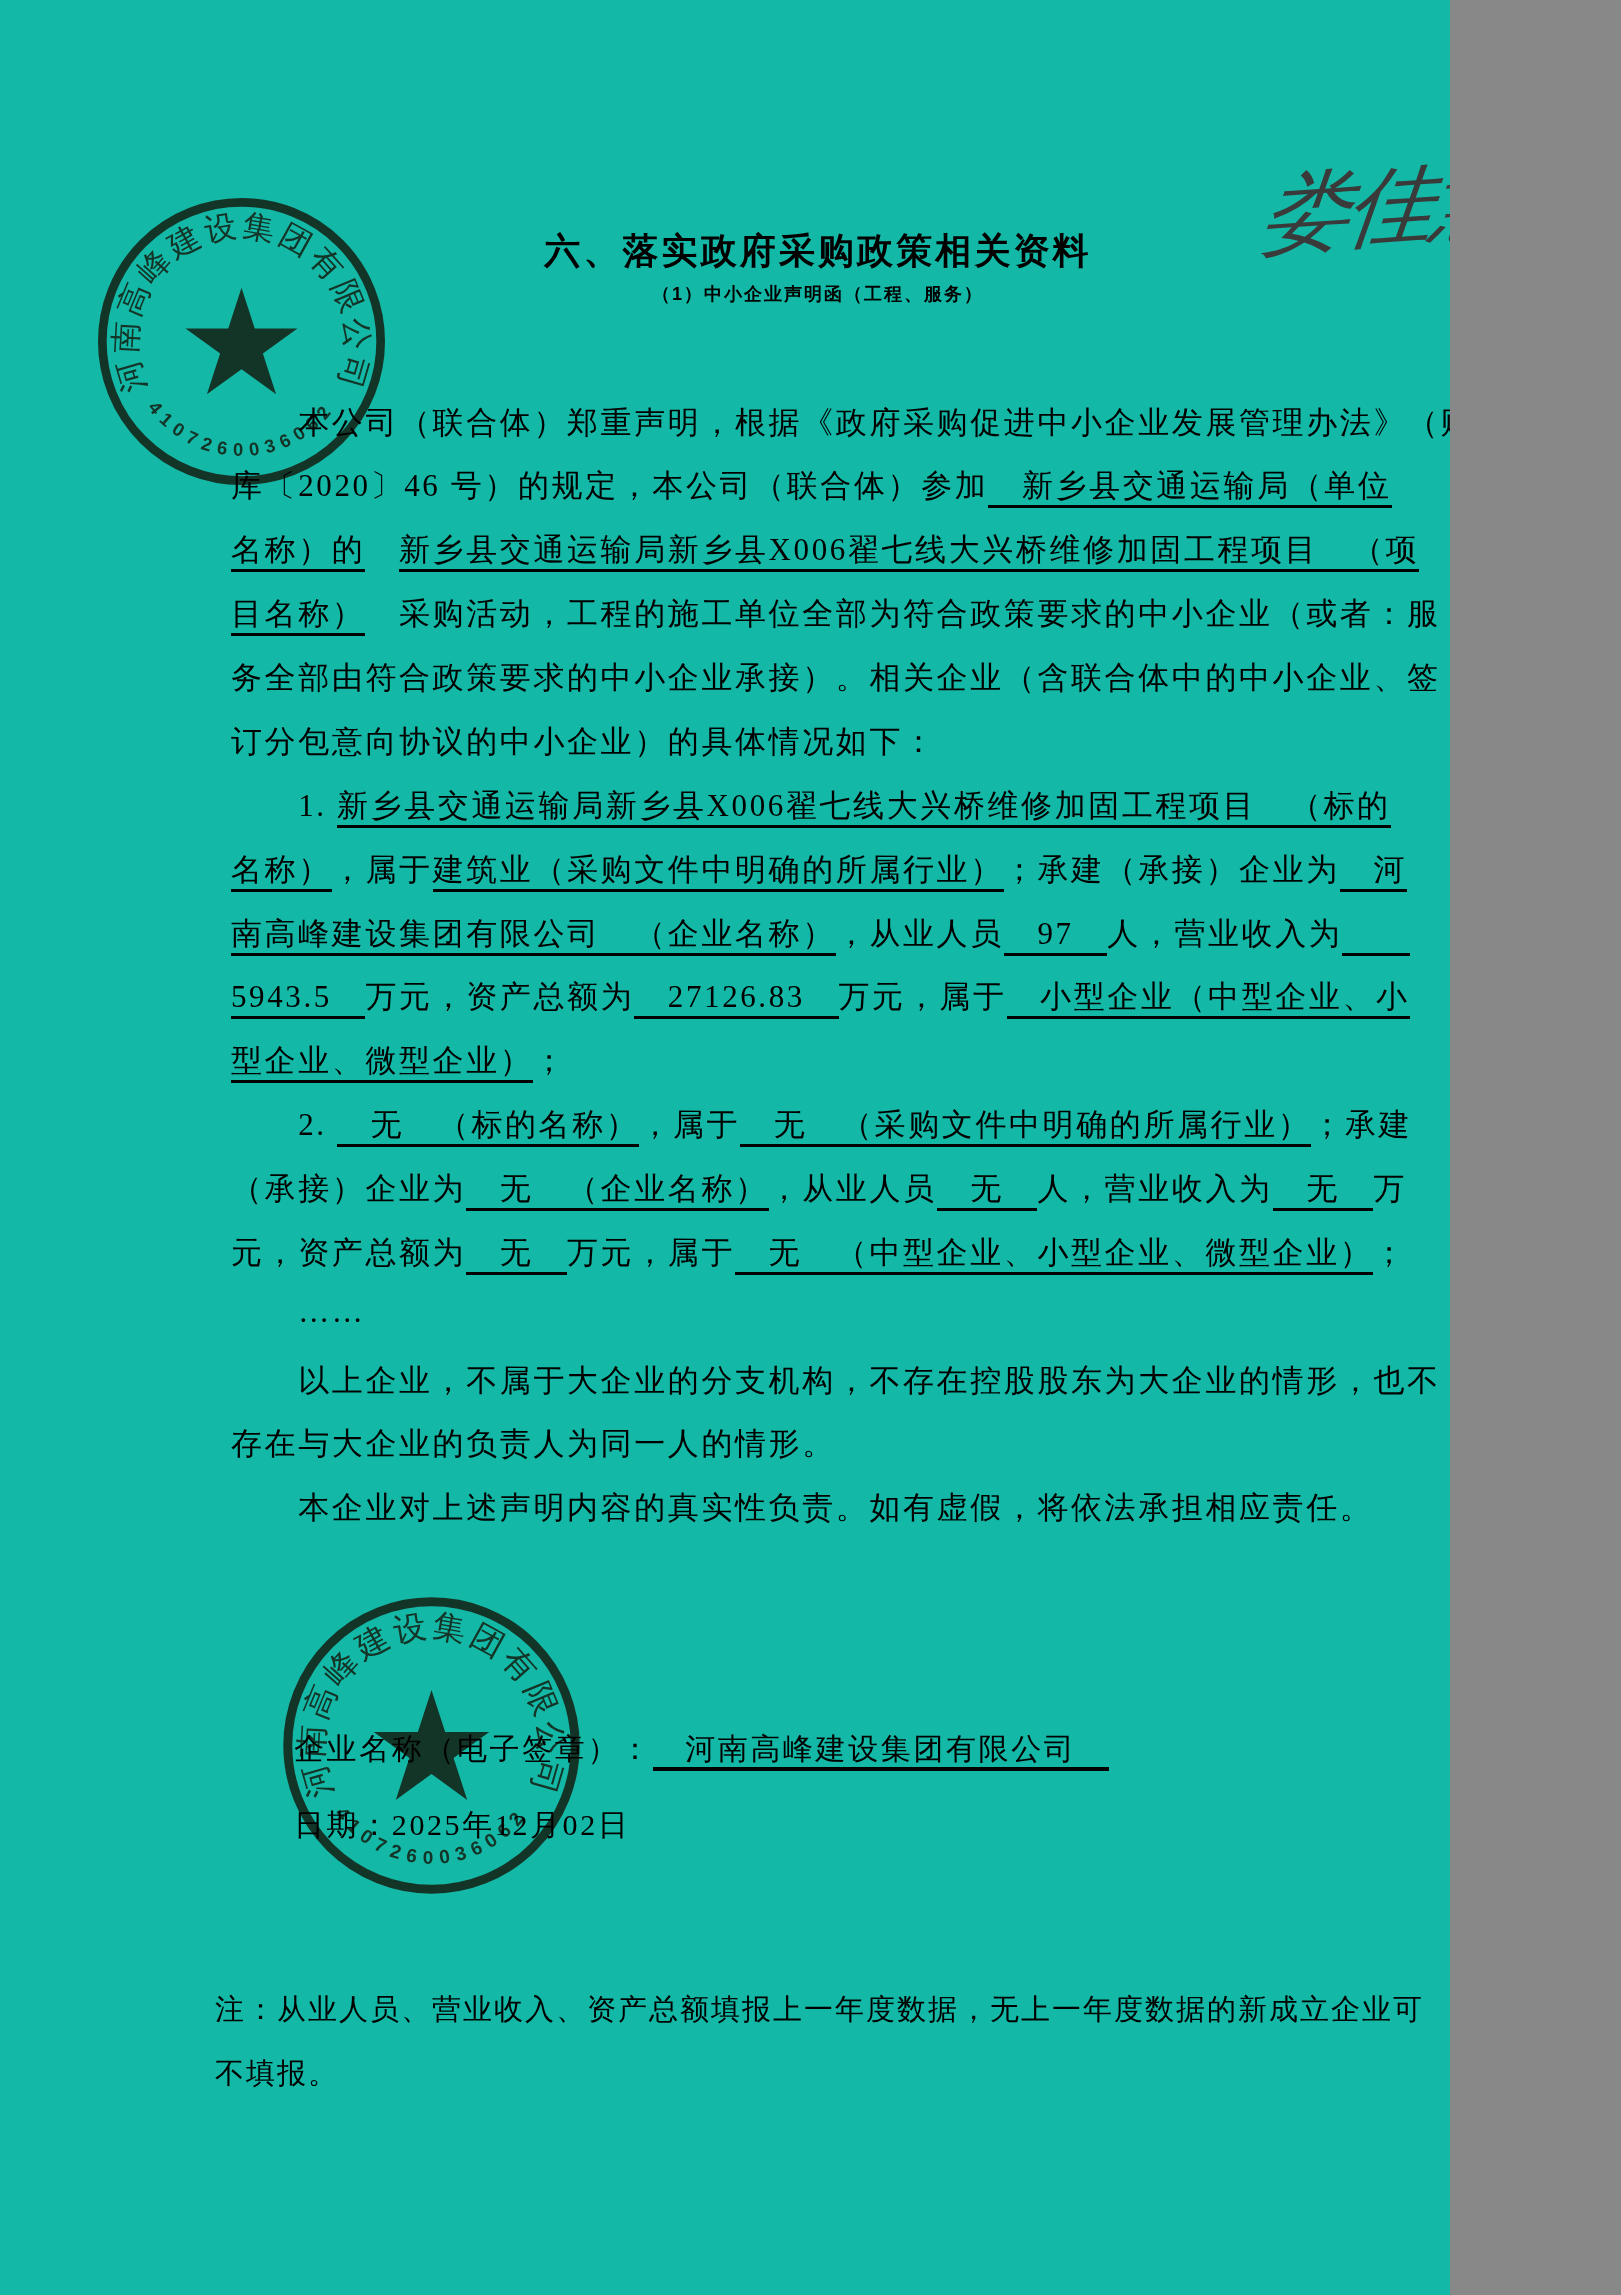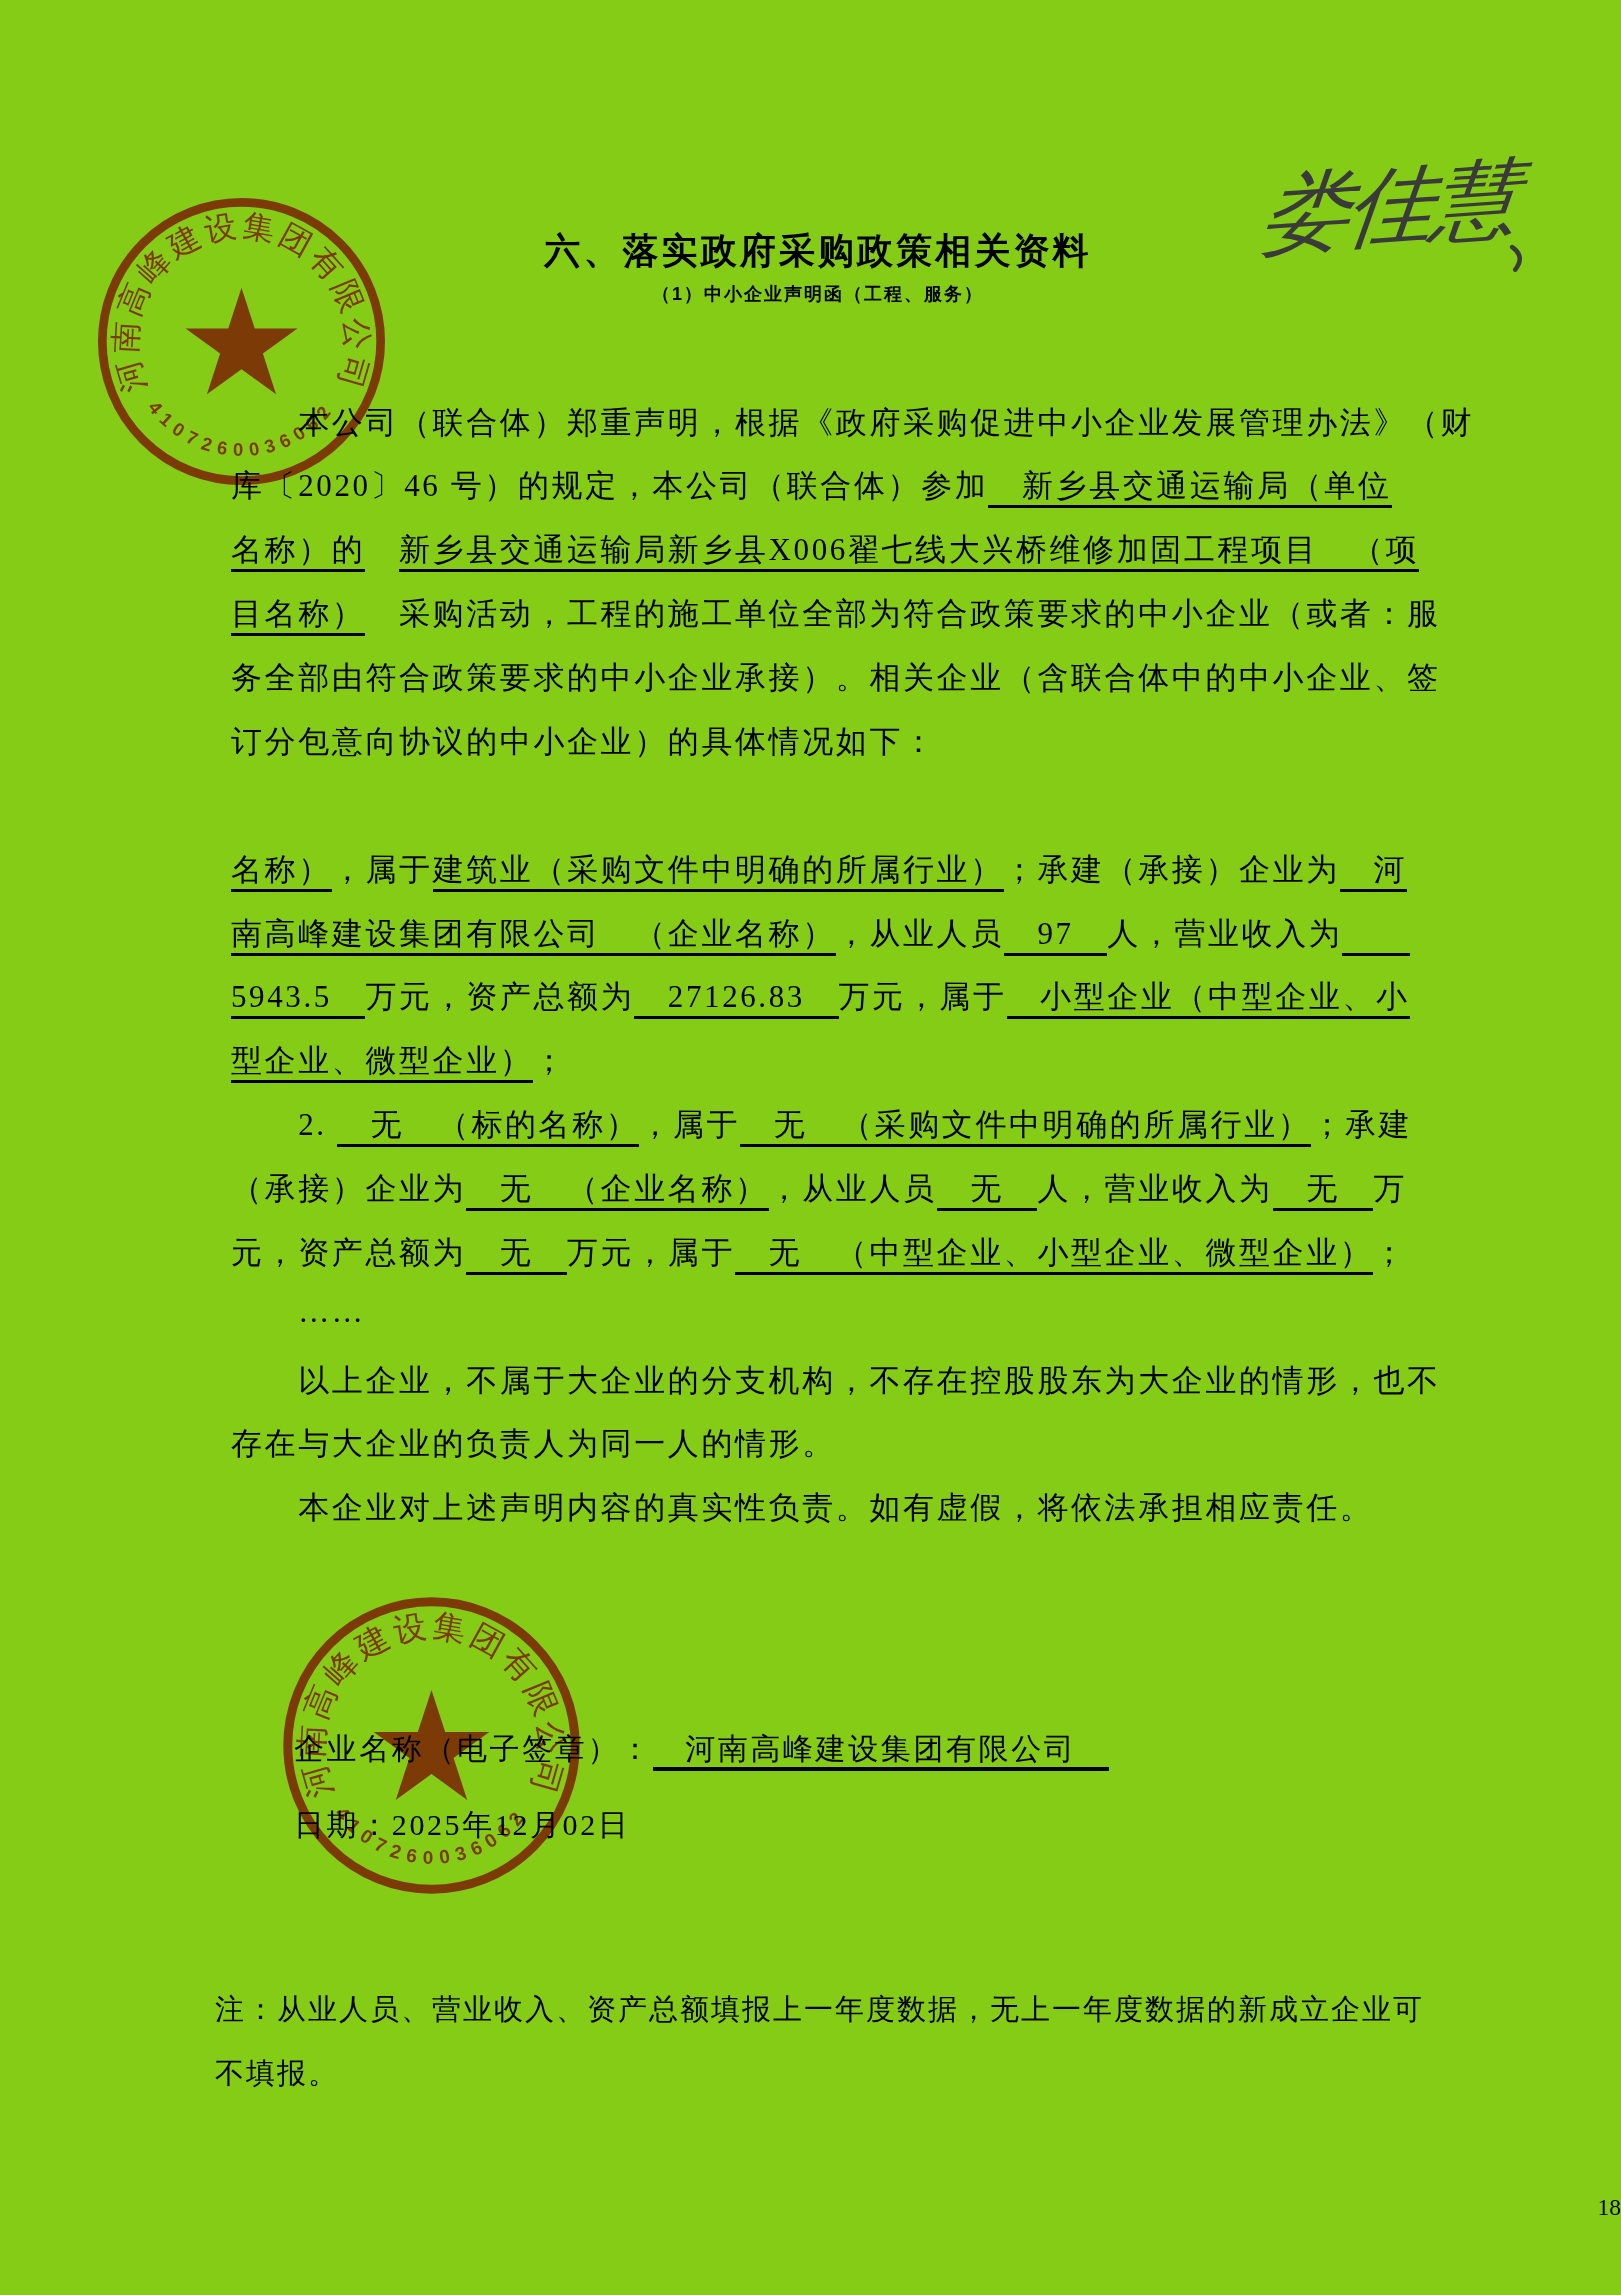--- a/index.html
+++ b/index.html
@@ -1,19 +1,19 @@
 <!DOCTYPE html>
 <html style="font-size:8.2px"><head>
 <meta charset="utf-8">
 <style>
   html,body{margin:0;padding:0;background:#888;}
   .page{
     position:relative;
-    width:1621px;height:2295px;
-    background:#84cc16;
+    width:1450px;height:2295px;
+    background:#14b8a6;
     font-family:"Liberation Serif","DejaVu Serif",serif;
     color:#000;
     overflow:hidden;
   }
   
   .bline{
     position:absolute;left:231px;width:1206px;
     font-size:31px;line-height:1.25;letter-spacing:2.6px;
     white-space:pre;
   }
@@ -67,20 +67,21 @@
 
   <div class="h1">六、落实政府采购政策相关资料</div>
   <div class="h2">（1）中小企业声明函（工程、服务）</div>
 
   <div class="bline" style="top:404px"><span class="p">　　本公司（联合体）郑重声明，根据《政府采购促进中小企业发展管理办法》（财</span></div>
   <div class="bline" style="top:467px"><span class="p">库〔2020〕46 号）的规定，本公司（联合体）参加</span><span class="u">　新乡县交通运输局（单位</span></div>
   <div class="bline" style="top:531px"><span class="u">名称）的</span><span class="p">　</span><span class="u">新乡县交通运输局新乡县X006翟七线大兴桥维修加固工程项目　（项</span></div>
   <div class="bline" style="top:595px"><span class="u">目名称）</span><span class="p">　采购活动，工程的施工单位全部为符合政策要求的中小企业（或者：服</span></div>
   <div class="bline" style="top:659px"><span class="p">务全部由符合政策要求的中小企业承接）。相关企业（含联合体中的中小企业、签</span></div>
   <div class="bline" style="top:723px"><span class="p">订分包意向协议的中小企业）的具体情况如下：</span></div>
+  <div class="bline" style="top:787px"><span class="p">　　1. </span><span class="u">新乡县交通运输局新乡县X006翟七线大兴桥维修加固工程项目　（标的</span></div>
   <div class="bline" style="top:851px"><span class="u">名称）</span><span class="p">，属于</span><span class="u">建筑业（采购文件中明确的所属行业）</span><span class="p">；承建（承接）企业为</span><span class="u">　河</span></div>
   <div class="bline" style="top:915px"><span class="u">南高峰建设集团有限公司　（企业名称）</span><span class="p">，从业人员</span><span class="u">　97　</span><span class="p">人，营业收入为</span><span class="u">　　</span></div>
   <div class="bline" style="top:978px"><span class="u">5943.5　</span><span class="p">万元，资产总额为</span><span class="u">　27126.83　</span><span class="p">万元，属于</span><span class="u">　小型企业（中型企业、小</span></div>
   <div class="bline" style="top:1042px"><span class="u">型企业、微型企业）</span><span class="p">；</span></div>
   <div class="bline" style="top:1106px"><span class="p">　　2. </span><span class="u">　无　（标的名称）</span><span class="p">，属于</span><span class="u">　无　（采购文件中明确的所属行业）</span><span class="p">；承建</span></div>
   <div class="bline" style="top:1234px"><span class="p">元，资产总额为</span><span class="u">　无　</span><span class="p">万元，属于</span><span class="u">　无　（中型企业、小型企业、微型企业）</span><span class="p">；</span></div>
   <div class="bline" style="top:1170px"><span class="p">（承接）企业为</span><span class="u">　无　（企业名称）</span><span class="p">，从业人员</span><span class="u">　无　</span><span class="p">人，营业收入为</span><span class="u">　无　</span><span class="p">万</span></div>
   <div class="bline" style="top:1293px"><span class="p">　　……</span></div>
   <div class="bline" style="top:1362px"><span class="p">　　以上企业，不属于大企业的分支机构，不存在控股股东为大企业的情形，也不</span></div>
   <div class="bline" style="top:1425px"><span class="p">存在与大企业的负责人为同一人的情形。</span></div>

